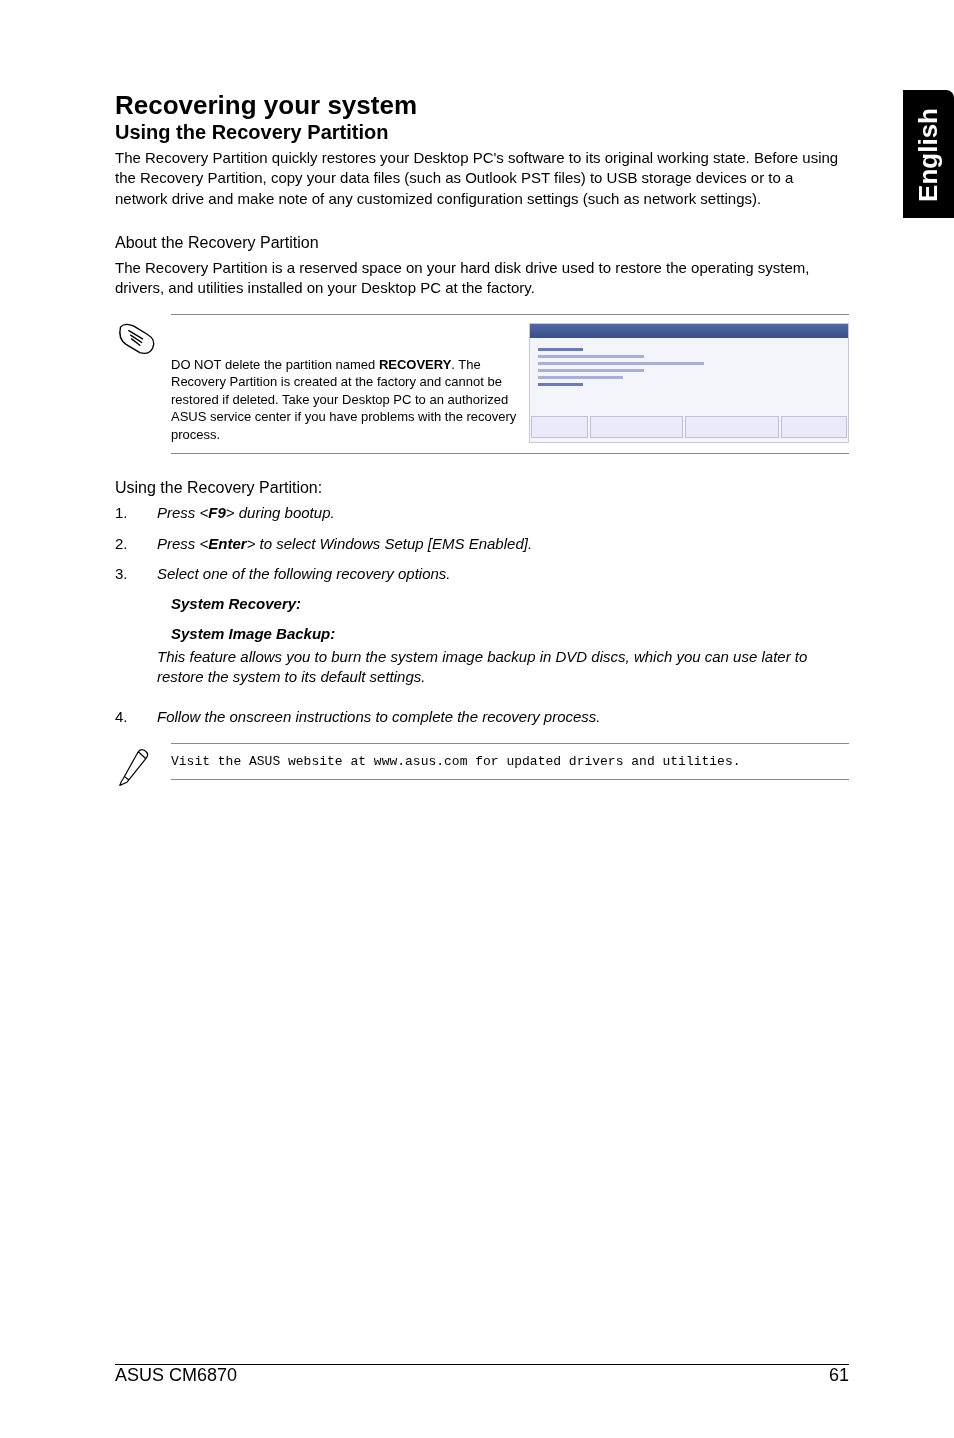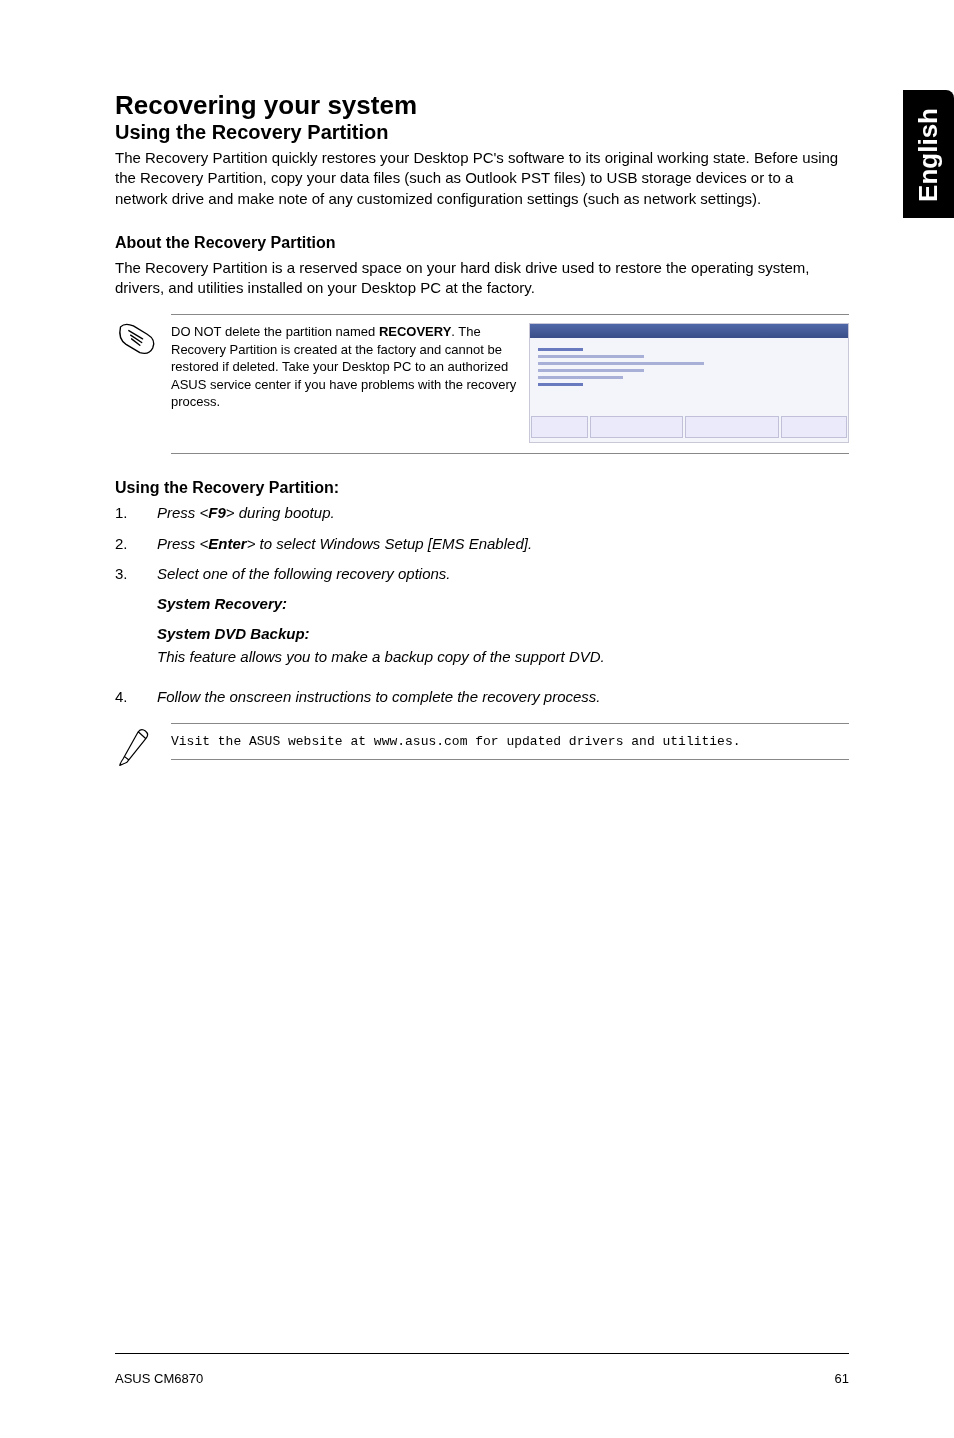--- a/index.html
+++ b/index.html
@@ -35,21 +35,21 @@
       font-size: 26px;
       font-weight: bold;
     }
     h2 {
       font-size: 20px;
       font-weight: bold;
       margin-bottom: 4px;
     }
     h3 {
       font-size: 16px;
-      font-weight: bold;
+      font-weight: normal;
       margin-top: 25px;
       margin-bottom: 6px;
     }
     h4 {
       font-size: 15px;
       font-weight: bold;
       margin-bottom: 4px;
     }
     p {
       font-size: 15px;
@@ -69,21 +69,21 @@
     .note-icon svg {
       width: 46px;
       height: 46px;
     }
     .note-body {
       flex: 1;
       border-top: 1px solid #888;
       border-bottom: 1px solid #888;
       padding: 8px 0 10px 0;
       display: flex;
-      align-items: flex-start;
+      align-items: flex-end;
       gap: 12px;
     }
     .note-text {
       font-size: 13px;
       line-height: 1.35;
       flex: 1;
     }
     .note-image-placeholder {
       width: 320px;
       height: 120px;
@@ -140,20 +140,21 @@
     .ol-content {
       flex: 1;
       font-style: italic;
     }
     .sub-block {
       margin-top: 10px;
       margin-bottom: 10px;
     }
     .sub-block h4 {
       margin-bottom: 2px;
+      margin-left: 14px;
     }
     .sub-block p {
       margin-bottom: 0;
     }
     .tip-row {
       display: flex;
       align-items: flex-start;
       margin-top: 16px;
     }
     .tip-icon {
@@ -171,24 +172,24 @@
       padding: 10px 0;
       font-size: 13px;
       font-family: Liberation Mono, monospace;
     }
     .footer {
       position: absolute;
       bottom: 52px;
       left: 115px;
       right: 105px;
       border-top: 1px solid #000;
-      padding-top: 17px;
+      padding-top: 0;
       display: flex;
       justify-content: space-between;
-      font-size: 13px;
+      font-size: 18px;
     }
   </style>
 </head>
 <body>
 
 <div class="side-tab">English</div>
 
 <div class="page-content">
 
   <h1>Recovering your system</h1>
@@ -247,22 +248,22 @@
     </div>
 
     <div class="ol-item">
       <div class="ol-num">3.</div>
       <div class="ol-content">
         <span>Select one of the following recovery options.</span>
         <div class="sub-block">
           <h4>System Recovery:</h4>
         </div>
         <div class="sub-block">
-          <h4>System DVD Backup:</h4>
-          <p>This feature allows you to make a backup copy of the support DVD.</p>
+          <h4>System Image Backup:</h4>
+          <p>This feature allows you to burn the system image backup in DVD discs, which you can use later to restore the system to its default settings.</p>
         </div>
       </div>
     </div>
 
     <div class="ol-item">
       <div class="ol-num">4.</div>
       <div class="ol-content">Follow the onscreen instructions to complete the recovery process.</div>
     </div>
 
   </div>

